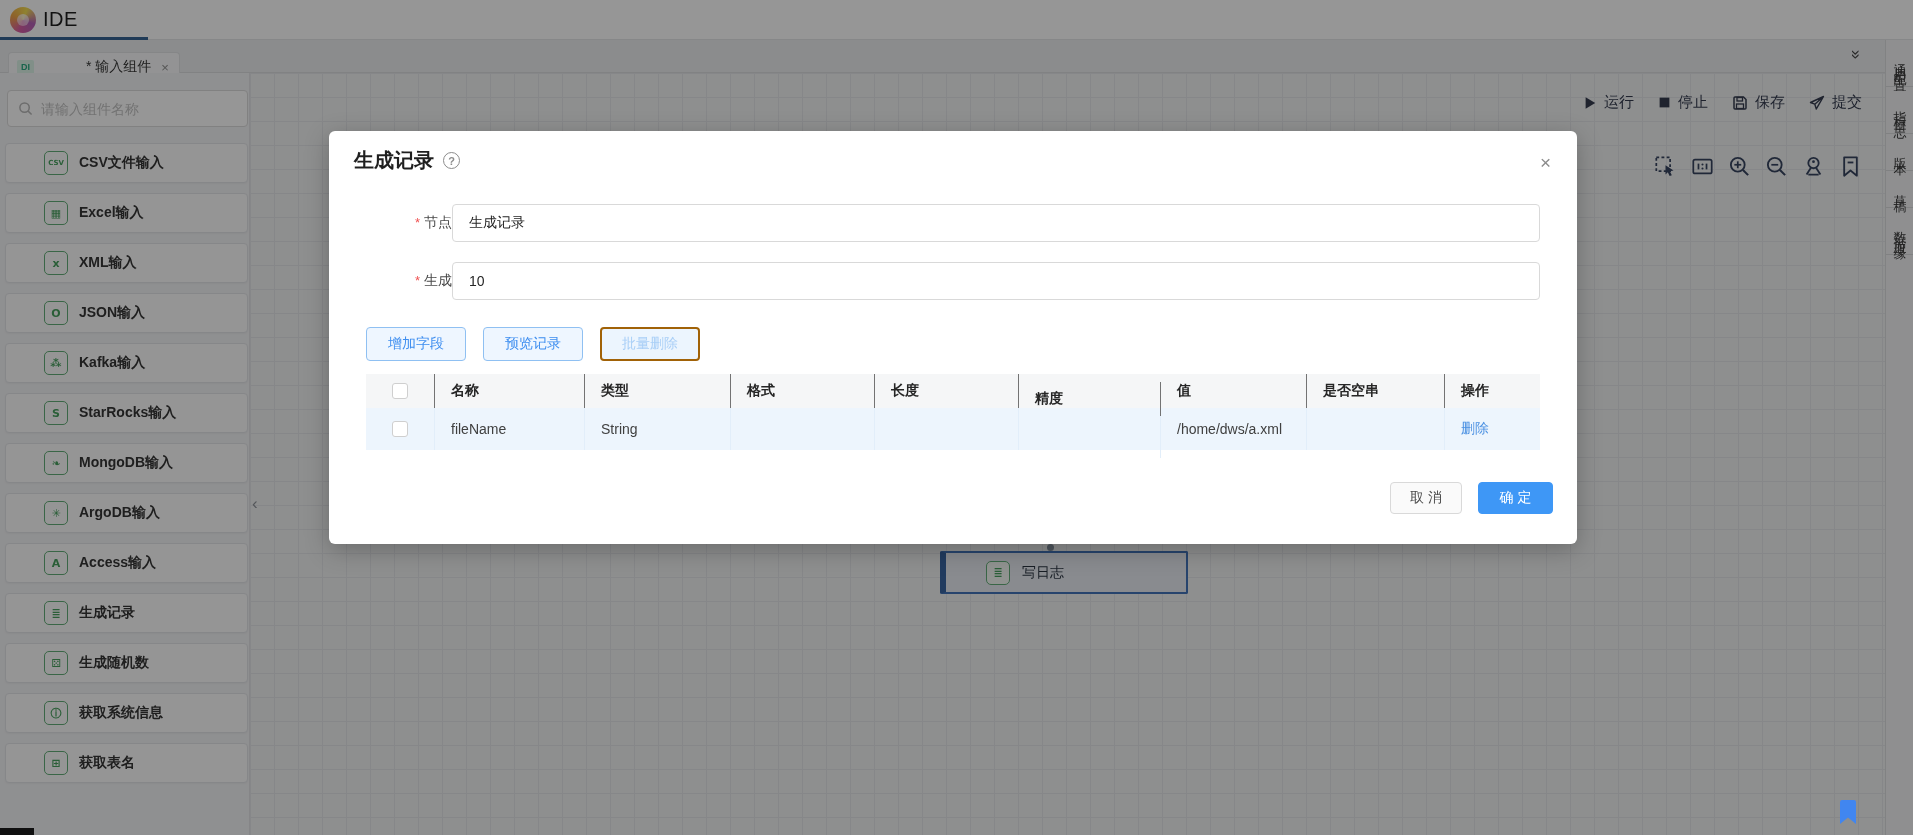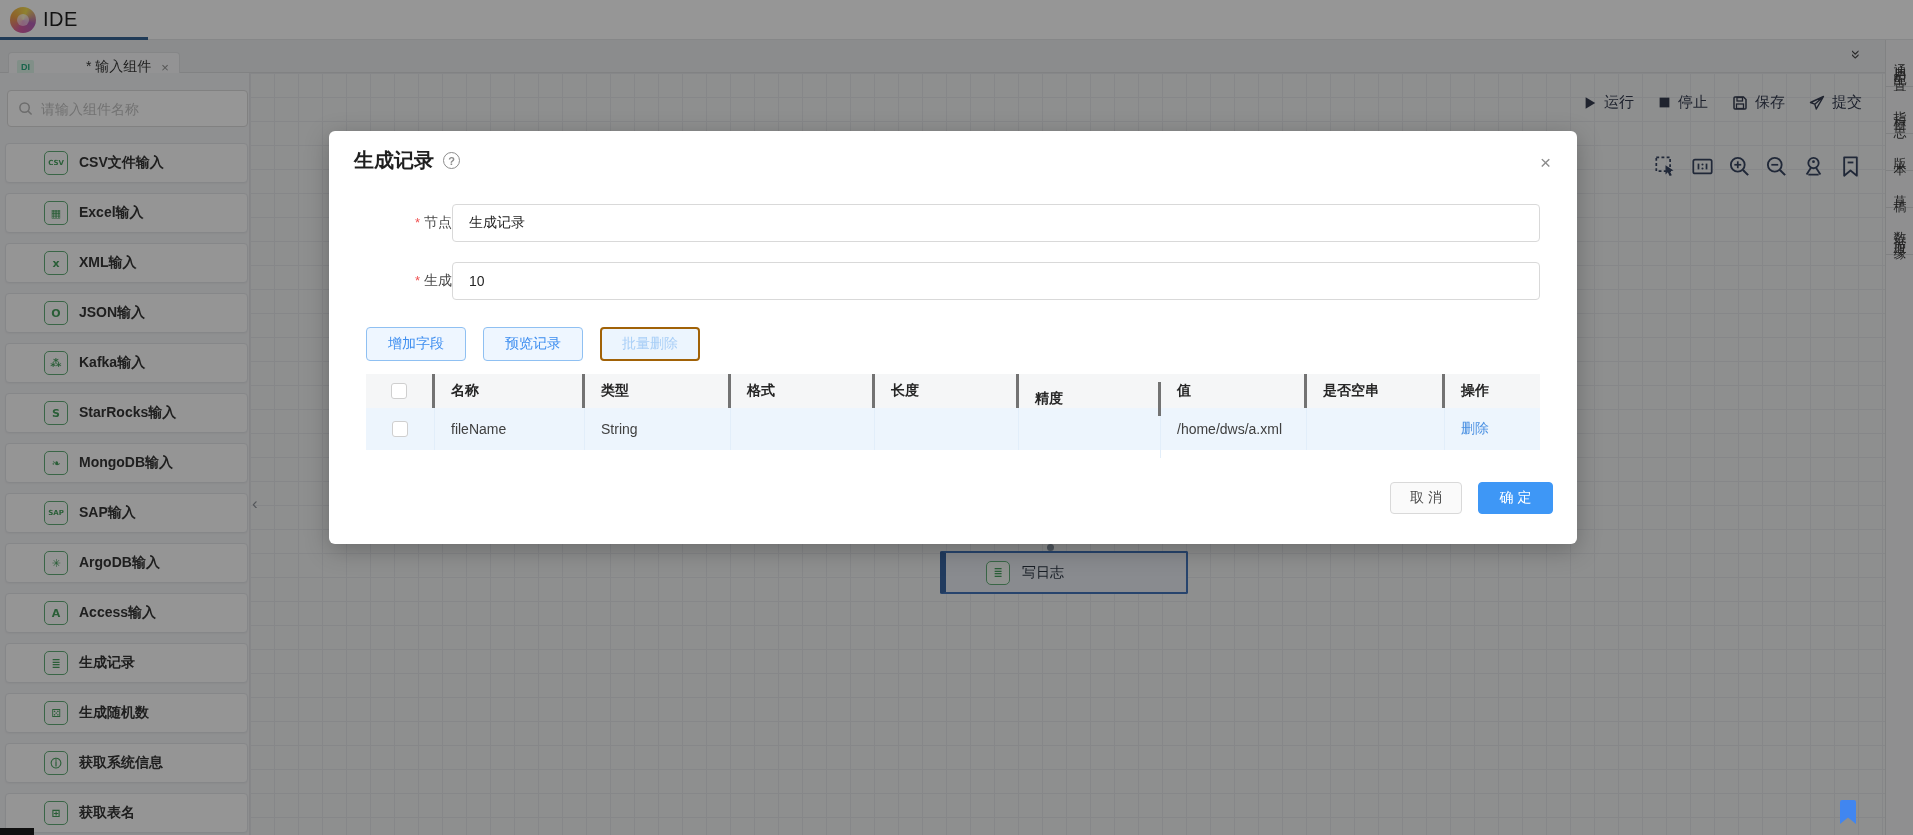--- a/index.html
+++ b/index.html
@@ -85,21 +85,21 @@
   .action-row { position:absolute; left:37px; top:196px; display:flex; gap:17px; }
   .act-btn { width:100px; height:34px; border-radius:4px; font-size:14px; display:flex; align-items:center; justify-content:center; cursor:pointer;
              background:#eef6ff; border:1px solid #8fc0f2; color:#3e8ef0; }
   .act-btn.disabled { background:#ecf5fe; border:2px solid #a16207; color:#a9cff7; cursor:default; }
 
   .grid-table { position:absolute; left:37px; top:243px; width:1174px; font-size:14px; }
   .t-row { display:flex; align-items:center; }
   .t-head { background:#f5f6f7; height:34px; font-weight:700; color:#262626; }
   .t-data { background:#edf5fd; height:42px; color:#404040; }
   .t-cell { padding:0 0 0 16px; overflow:hidden; white-space:nowrap; }
-  .t-head .t-cell { border-right:3px solid #737373; height:100%; display:flex; align-items:center; }
+  .t-head .t-cell { border-right:1px solid #737373; height:100%; display:flex; align-items:center; }
   .t-head .t-cell:last-child { border-right:none; }
   .t-data .t-cell { border-right:1px solid #e2eefa; height:100%; display:flex; align-items:center; }
   .t-data .t-cell:last-child { border-right:none; }
   .c0{width:69px; justify-content:center; padding:0; display:flex; align-items:center;}
   .c1{width:150px;} .c2{width:146px;} .c3{width:144px;} .c4{width:144px;} .c5{width:142px;margin-top:16px;} .c6{width:146px;} .c7{width:138px;} .c8{width:95px;}
   .checkbox { width:16px; height:16px; background:#fff; border:1px solid #cfcfcf; border-radius:3px; cursor:pointer; }
   .link { color:#4a90e2; cursor:pointer; }
 
   .modal-footer { position:absolute; right:24px; top:351px; display:flex; gap:16px; }
   .btn { height:32px; border-radius:4px; font-size:14px; display:flex; align-items:center; justify-content:center; cursor:pointer; }
@@ -155,24 +155,20 @@
           <span class="comp-icon">⁂</span>
           <span class="comp-label">Kafka输入</span>
         </div>
       <div class="component-item">
           <span class="comp-icon">S</span>
           <span class="comp-label">StarRocks输入</span>
         </div>
       <div class="component-item">
           <span class="comp-icon">❧</span>
           <span class="comp-label">MongoDB输入</span>
-        </div>
-      <div class="component-item">
-          <span class="comp-icon small">SAP</span>
-          <span class="comp-label">SAP输入</span>
         </div>
       <div class="component-item">
           <span class="comp-icon">✳</span>
           <span class="comp-label">ArgoDB输入</span>
         </div>
       <div class="component-item">
           <span class="comp-icon">A</span>
           <span class="comp-label">Access输入</span>
         </div>
       <div class="component-item">

